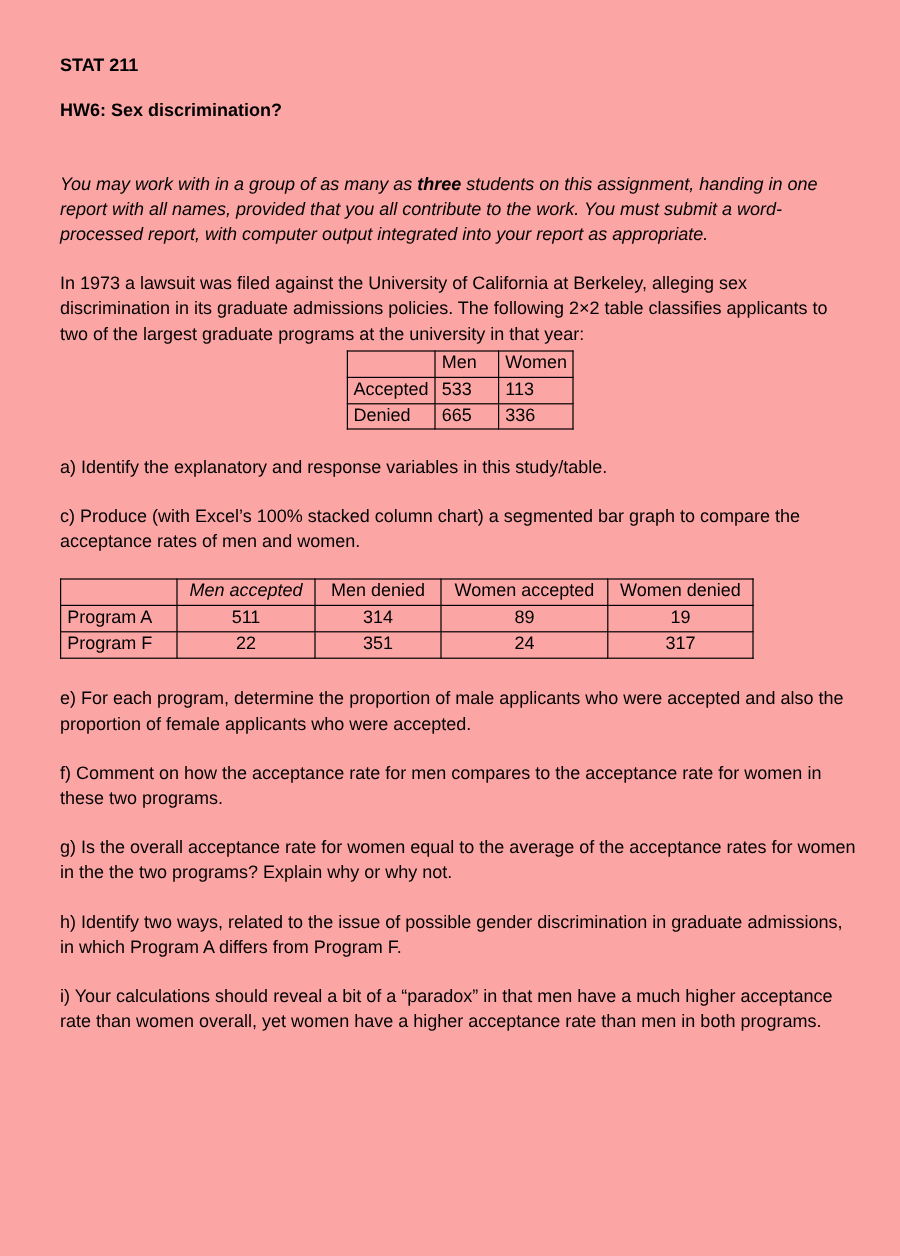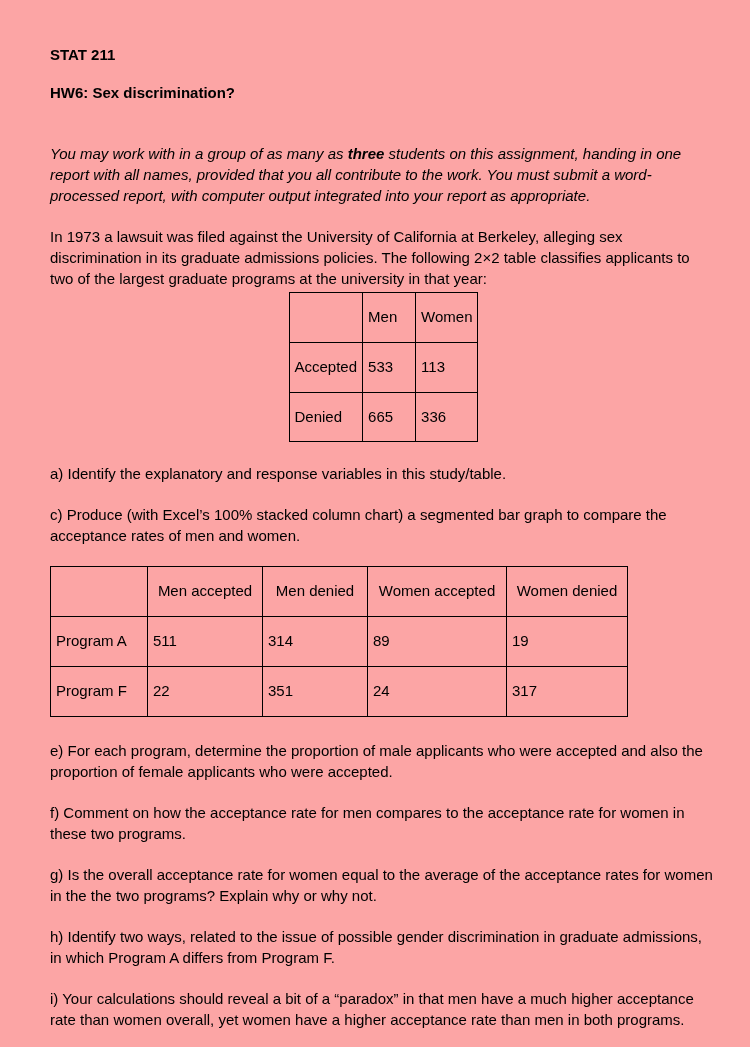--- a/index.html
+++ b/index.html
@@ -16,31 +16,31 @@
     overflow: hidden;
   }
   p { margin: 0 0 20px 0; max-width: 667px; }
   .course-title { font-weight: bold; margin-bottom: 17px; }
   .assignment-title { font-weight: bold; margin-bottom: 40px; }
   .instructions { font-style: italic; }
   .instructions .em { font-weight: bold; }
   .italic { font-style: italic; }
   .background-para { margin-bottom: 3px; }
   table { border-collapse: collapse; font-size: 15px; line-height: 1.25; color: #000; }
-  td, th { border: 1px solid #000; padding: 15px 5px; font-weight: normal; }
+  td, th { border: 1px solid #000; padding: 1px 5px; font-weight: normal; }
   .table1 { margin: 0 auto 21px auto; }
   .table1 td, .table1 th { text-align: left; }
   .table1 th { min-width: 42px; }
   .table1 .row-head { min-width: 62px; }
   .table2-intro { margin-bottom: 2px; }
   .table2 { margin: 0 0 23px 0; }
   .table2 th { text-align: center; }
   .table2 .row-label { text-align: left; width: 86px; }
-  .table2 .num { }
-  .table2 th.c1 { width: 104px; }
+  .table2 .num { text-align: center; }
+  .table2 th.c1 { width: 104px; font-style: italic; }
   .table2 th.c2 { width: 94px; }
   .table2 th.c3 { width: 128px; }
   .table2 th.c4 { width: 110px; }
 </style>
 </head>
 <body>
 
 <div class="page">
 
   <p class="course-title">STAT 211</p>

